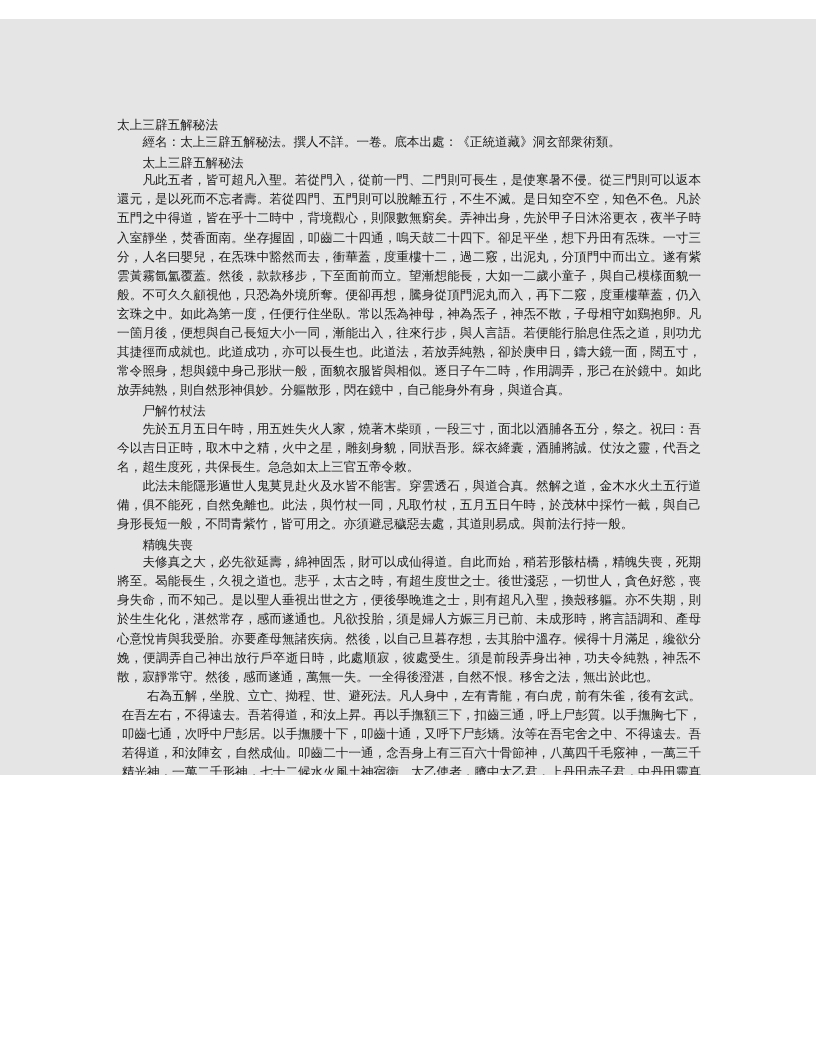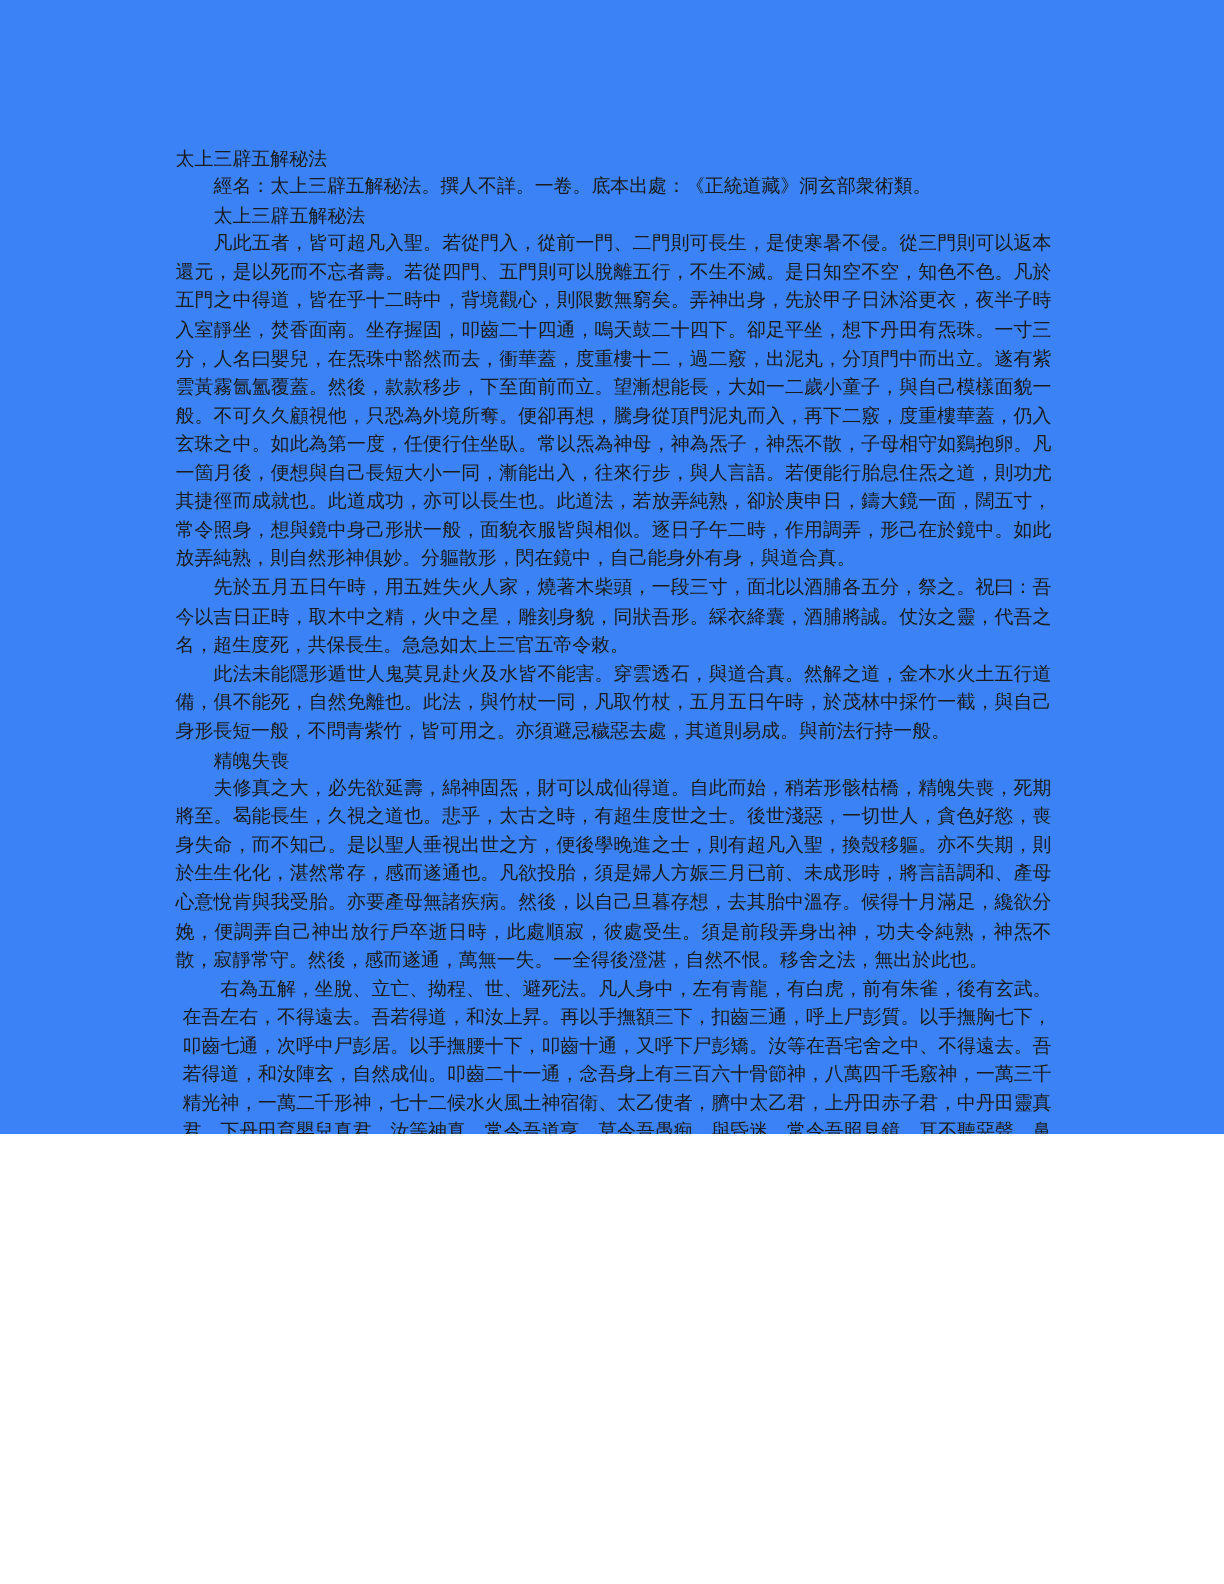--- a/index.html
+++ b/index.html
@@ -9,23 +9,24 @@
     background: #ffffff;
   }
   body {
     font-family: "DejaVu Serif", "Liberation Serif", serif;
     color: #000000;
   }
   .page {
     position: relative;
     width: 816px;
     height: 756px;
-    background: #3b82f6;
+    background: #e5e5e5;
     overflow: hidden;
     box-sizing: border-box;
+    margin-top: 19px;
   }
   .text-block {
     position: absolute;
     left: 117px;
     top: 96px;
     width: 584px;
   }
   .line {
     font-size: 12.6px;
     line-height: 19.1px;
@@ -35,21 +36,21 @@
     font-family: "DejaVu Serif", "Liberation Serif", serif;
   }
   .para {
     font-size: 12.6px;
     line-height: 19.1px;
     color: #1a1a1a;
     text-align: justify;
     text-justify: inter-character;
     text-indent: 25.4px;
     margin: 0;
-    font-family: Liberation Sans, sans-serif;
+    font-family: Liberation Mono, monospace;
   }
   .para.last-flush {
     text-align: right;
   }
   .heading-line {
     text-indent: 0;
   }
   .indent-line {
     text-indent: 25.4px;
   }
@@ -63,20 +64,21 @@
     <div class="line heading-line">太上三辟五解秘法</div>
 
     <p class="para">經名：太上三辟五解秘法。撰人不詳。一卷。底本出處：《正統道藏》洞玄部衆術類。</p>
 
     <div class="line indent-line">太上三辟五解秘法</div>
 
 
 
     <p class="para">凡此五者，皆可超凡入聖。若從門入，從前一門、二門則可長生，是使寒暑不侵。從三門則可以返本還元，是以死而不忘者壽。若從四門、五門則可以脫離五行，不生不滅。是日知空不空，知色不色。凡於五門之中得道，皆在乎十二時中，背境觀心，則限數無窮矣。弄神出身，先於甲子日沐浴更衣，夜半子時入室靜坐，焚香面南。坐存握固，叩齒二十四通，嗚天鼓二十四下。卻足平坐，想下丹田有炁珠。一寸三分，人名曰嬰兒，在炁珠中豁然而去，衝華蓋，度重樓十二，過二竅，出泥丸，分頂門中而出立。遂有紫雲黃霧氤氳覆蓋。然後，款款移步，下至面前而立。望漸想能長，大如一二歲小童子，與自己模樣面貌一般。不可久久顧視他，只恐為外境所奪。便卻再想，騰身從頂門泥丸而入，再下二竅，度重樓華蓋，仍入玄珠之中。如此為第一度，任便行住坐臥。常以炁為神母，神為炁子，神炁不散，子母相守如鷄抱卵。凡一箇月後，便想與自己長短大小一同，漸能出入，往來行步，與人言語。若便能行胎息住炁之道，則功尤其捷徑而成就也。此道成功，亦可以長生也。此道法，若放弄純熟，卻於庚申日，鑄大鏡一面，闊五寸，常令照身，想與鏡中身己形狀一般，面貌衣服皆與相似。逐日子午二時，作用調弄，形己在於鏡中。如此放弄純熟，則自然形神俱妙。分軀散形，閃在鏡中，自己能身外有身，與道合真。</p>
 
+    <div class="line indent-line">尸解竹杖法</div>
 
     <p class="para">先於五月五日午時，用五姓失火人家，燒著木柴頭，一段三寸，面北以酒脯各五分，祭之。祝曰：吾今以吉日正時，取木中之精，火中之星，雕刻身貌，同狀吾形。綵衣絳囊，酒脯將誠。仗汝之靈，代吾之名，超生度死，共保長生。急急如太上三官五帝令敕。</p>
 
 
     <p class="para">此法未能隱形遁世人鬼莫見赴火及水皆不能害。穿雲透石，與道合真。然解之道，金木水火土五行道備，俱不能死，自然免離也。此法，與竹杖一同，凡取竹杖，五月五日午時，於茂林中採竹一截，與自己身形長短一般，不問青紫竹，皆可用之。亦須避忌穢惡去處，其道則易成。與前法行持一般。</p>
 
     <div class="line indent-line">精魄失喪</div>
 
     <p class="para">夫修真之大，必先欲延壽，綿神固炁，財可以成仙得道。自此而始，稍若形骸枯橋，精魄失喪，死期將至。曷能長生，久視之道也。悲乎，太古之時，有超生度世之士。後世淺惡，一切世人，貪色好慾，喪身失命，而不知己。是以聖人垂視出世之方，便後學晚進之士，則有超凡入聖，換殼移軀。亦不失期，則於生生化化，湛然常存，感而遂通也。凡欲投胎，須是婦人方娠三月已前、未成形時，將言語調和、產母心意悅肯與我受胎。亦要產母無諸疾病。然後，以自己旦暮存想，去其胎中溫存。候得十月滿足，纔欲分娩，便調弄自己神出放行戶卒逝日時，此處順寂，彼處受生。須是前段弄身出神，功夫令純熟，神炁不散，寂靜常守。然後，感而遂通，萬無一失。一全得後澄湛，自然不恨。移舍之法，無出於此也。</p>
 

